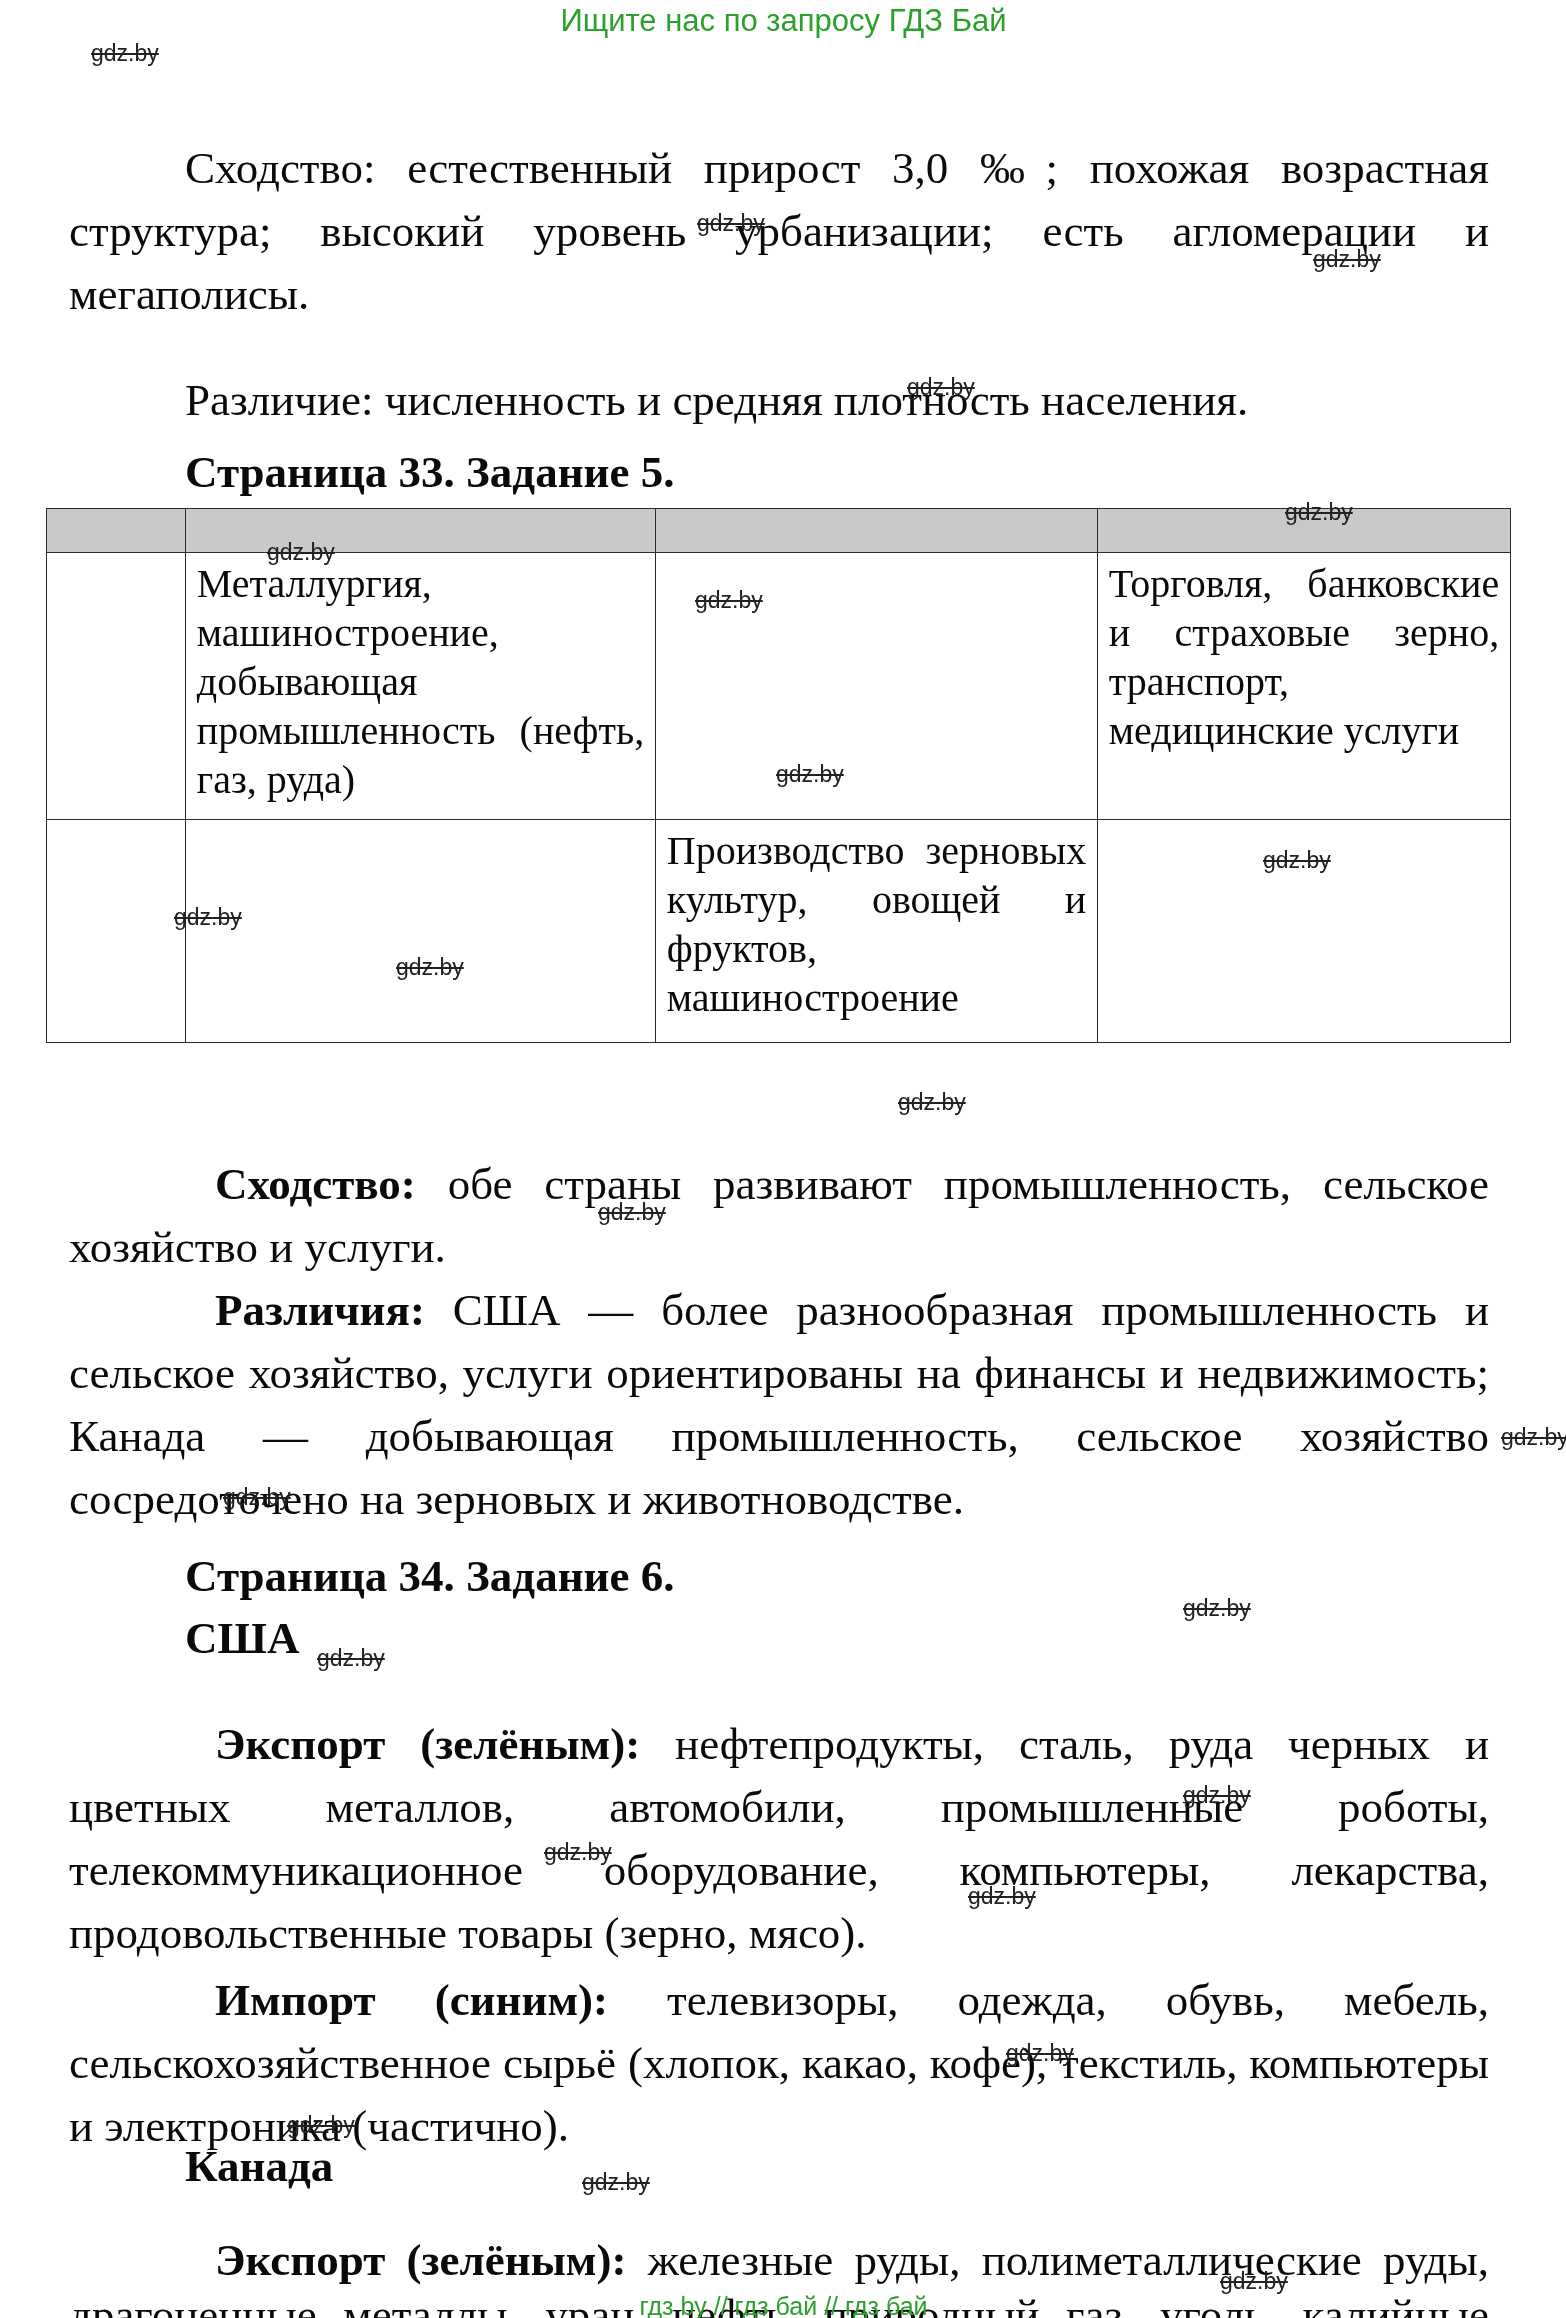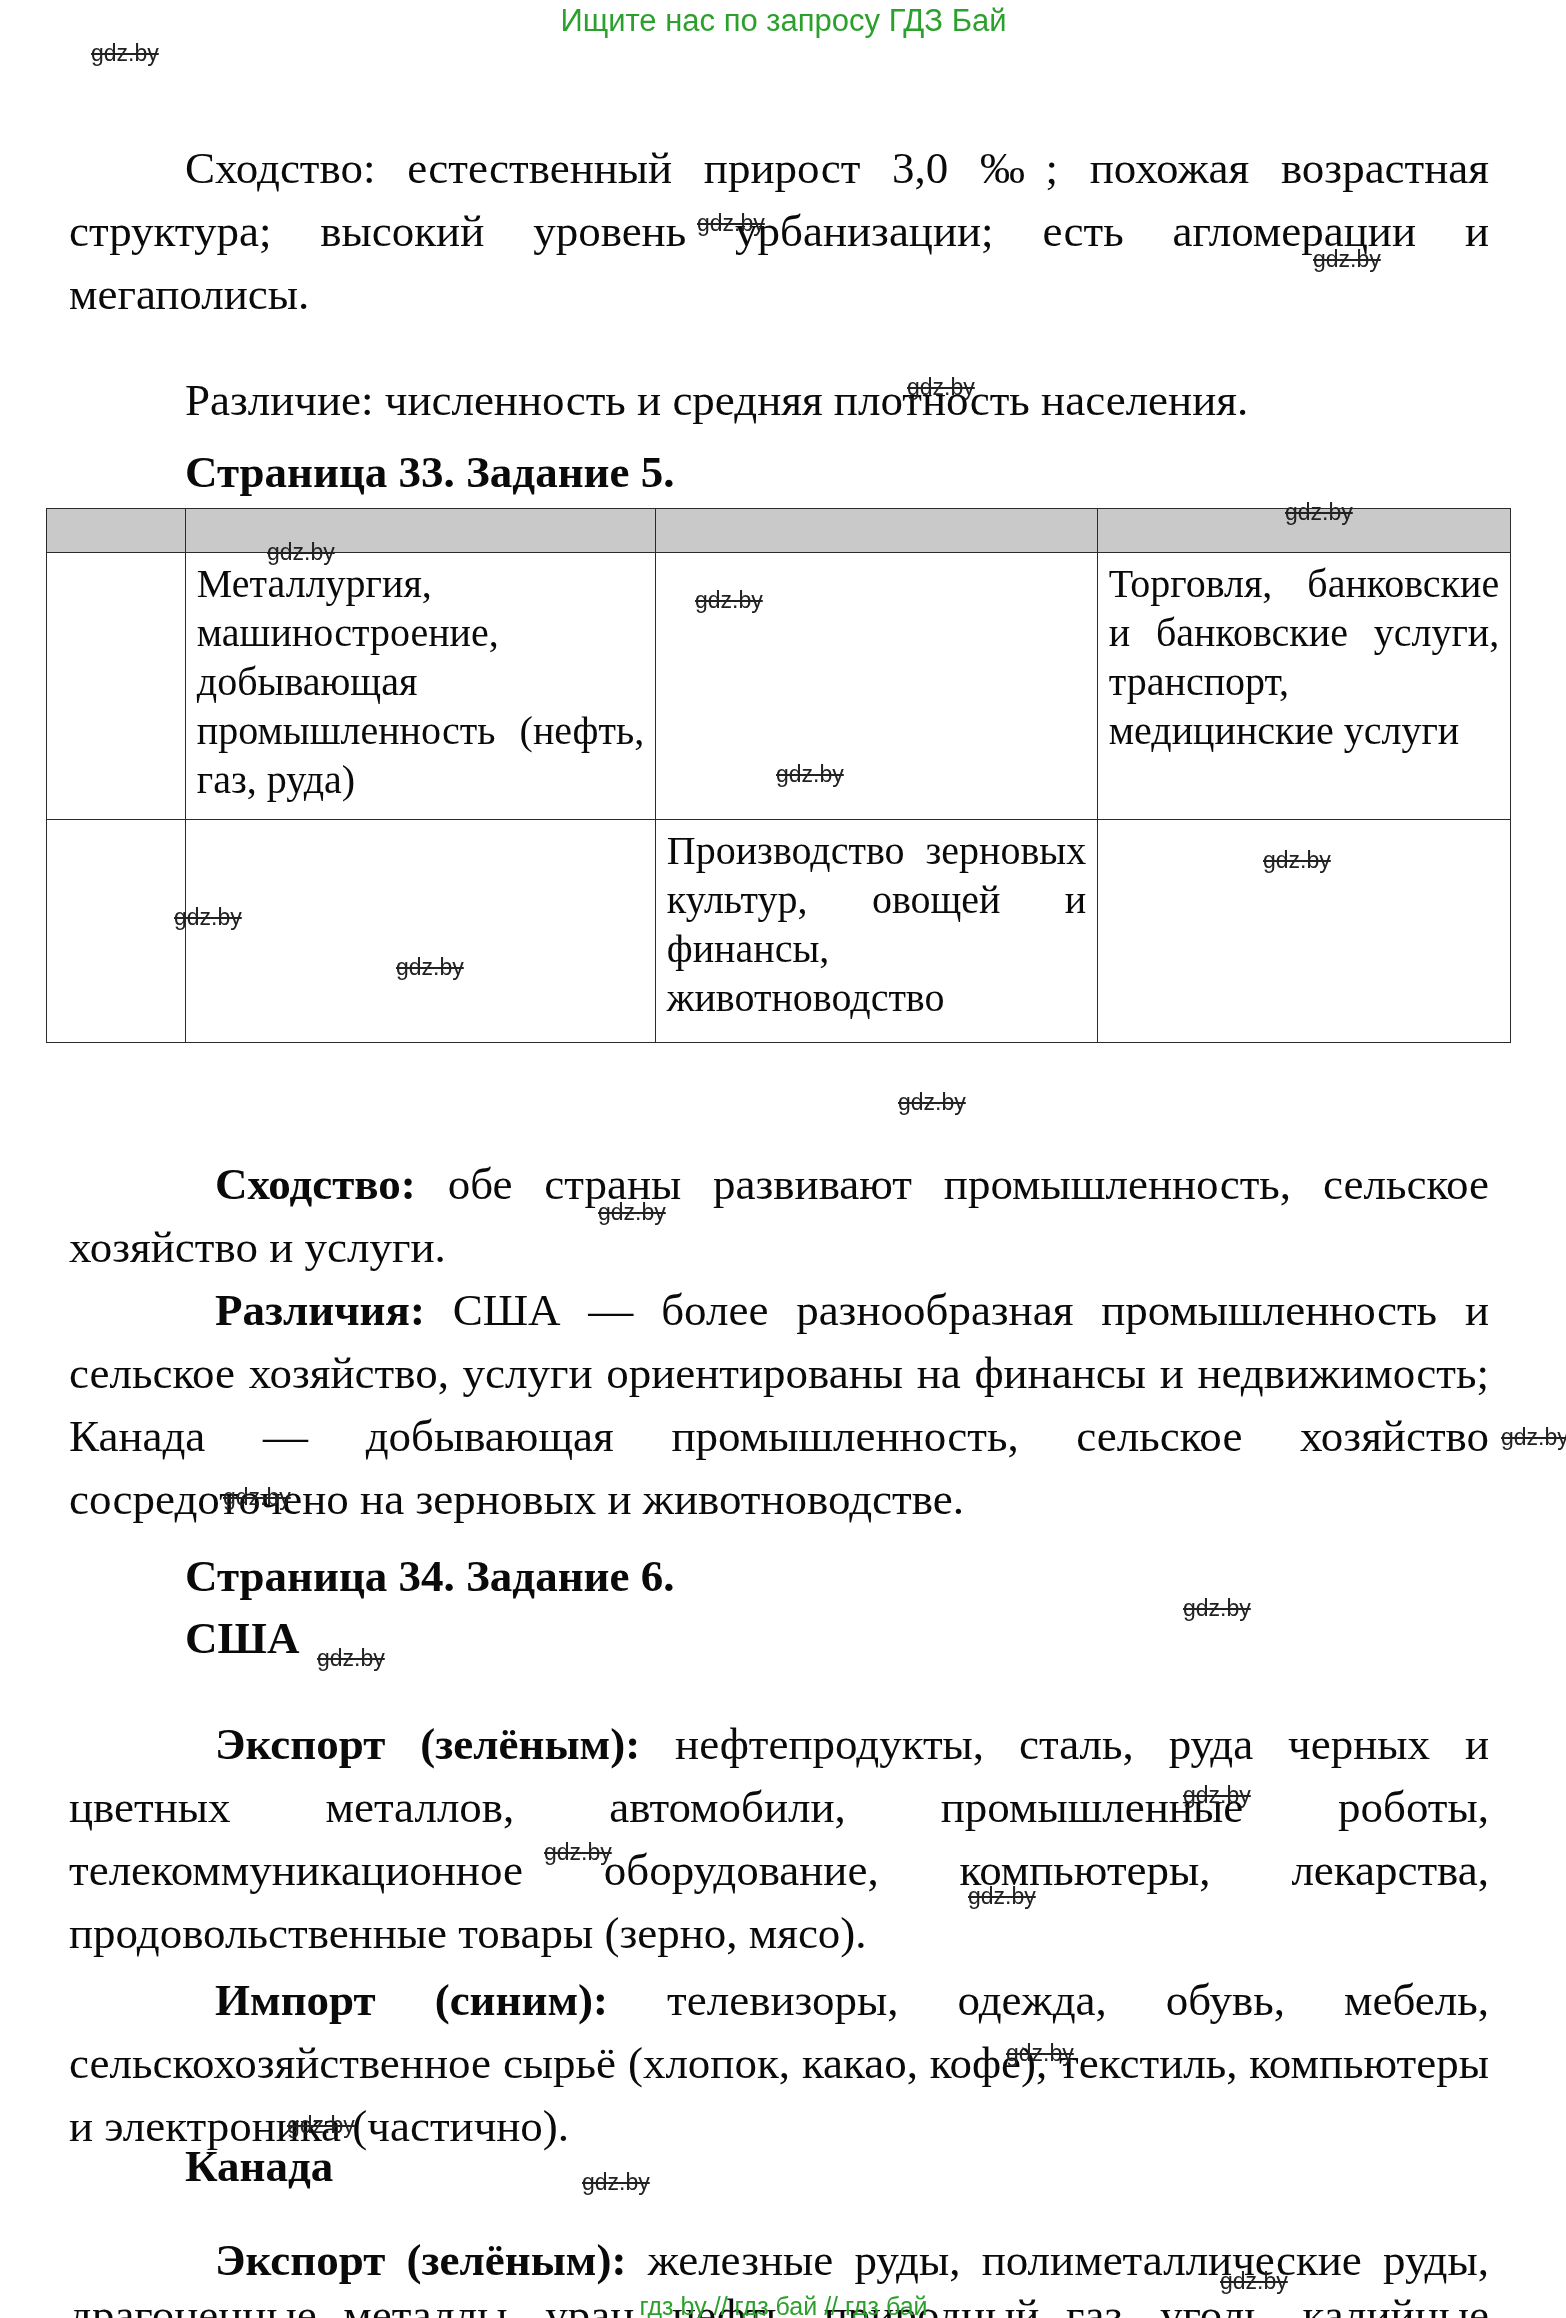--- a/index.html
+++ b/index.html
@@ -64,26 +64,26 @@
         <tr class="head">
       <td></td>
       <td></td>
       <td></td>
       <td></td>
     </tr>
     <tr style="height:267px">
       <td></td>
       <td>Металлургия, машиностроение, добывающая промышленность (нефть, газ, руда)</td>
       <td></td>
-      <td>Торговля, банковские и банковские услуги, транспорт, медицинские услуги</td>
+      <td>Торговля, банковские и страховые зерно, транспорт, медицинские услуги</td>
     </tr>
     <tr style="height:223px">
       <td></td>
       <td></td>
-      <td>Производство зерновых культур, овощей и финансы, животноводство</td>
+      <td>Производство зерновых культур, овощей и фруктов, машиностроение</td>
       <td></td>
     </tr>
   </tbody>
     </table>
 
   <p class="para" style="top:1108px"><b class="lead">Сходство:</b><span> обе страны развивают промышленность, сельское хозяйство и услуги.</span></p>
 
   <p class="para" style="top:1234px"><b class="lead">Различия:</b><span> США — более разнообразная промышленность и сельское хозяйство, услуги ориентированы на финансы и недвижимость; Канада — добывающая промышленность, сельское хозяйство сосредоточено на зерновых и животноводстве.</span></p>
 
   <div class="heading" style="top:1545px">Страница 34. Задание 6.</div>

